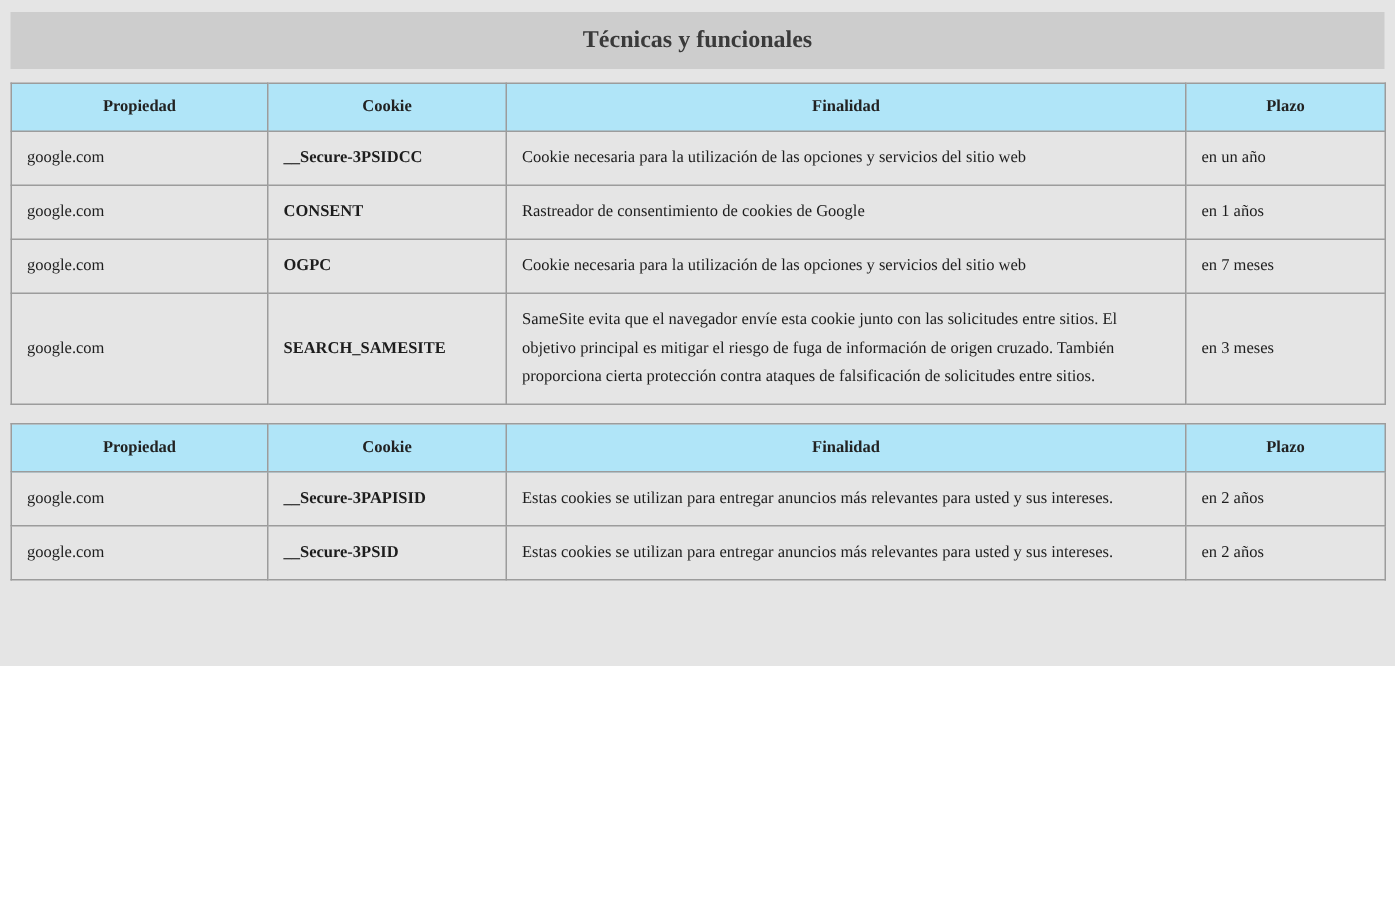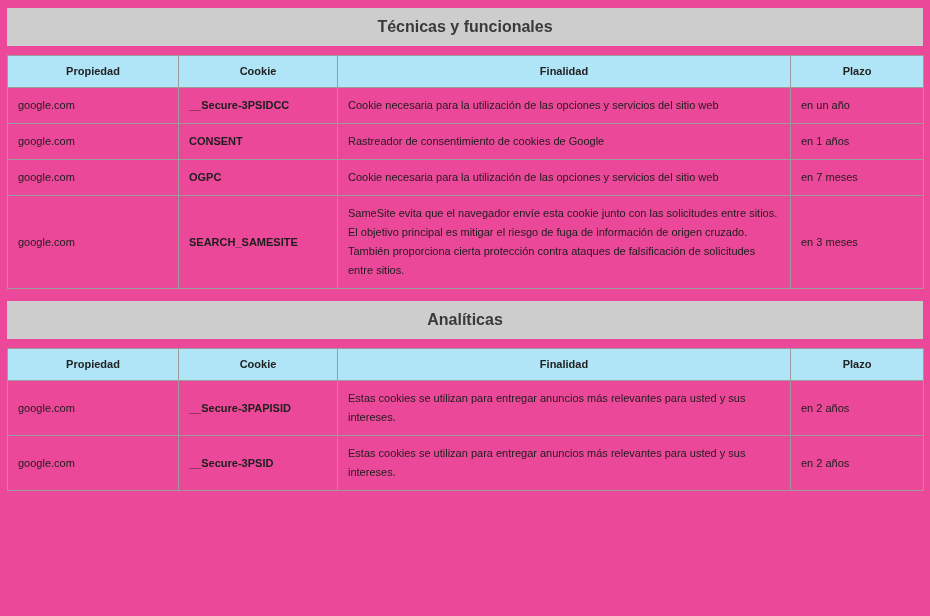--- a/index.html
+++ b/index.html
@@ -4,25 +4,26 @@
 <style>
   html, body {
     margin: 0;
     padding: 0;
     background: #ffffff;
     font-family: "Liberation Sans", sans-serif;
     color: #1d1d1d;
   }
   .page {
     width: 930px;
-    height: 616px;
+    height: 444px;
     box-sizing: border-box;
     padding: 8px 7px 4px 7px;
-    background: #ec4899;
+    background: #e5e5e5;
     overflow: hidden;
+    font-family: Liberation Serif, serif;
   }
   .section { margin-bottom: 12px; }
   .section-title {
     background: #cdcdcd;
     height: 38px;
     line-height: 38px;
     text-align: center;
     font-size: 16px;
     font-weight: bold;
     color: #3a3a3a;
@@ -103,21 +104,20 @@
           <td class="cell-prop">google.com</td>
           <td class="cell-cookie">SEARCH_SAMESITE</td>
           <td class="cell-fin">SameSite evita que el navegador envíe esta cookie junto con las solicitudes entre sitios. El objetivo principal es mitigar el riesgo de fuga de información de origen cruzado. También proporciona cierta protección contra ataques de falsificación de solicitudes entre sitios.</td>
           <td class="cell-plazo">en 3 meses</td>
         </tr>
       </tbody>
     </table>
   </div>
 
   <div class="section">
-    <div class="section-title">Analíticas</div>
     <table class="cookies">
       <colgroup>
         <col class="c-prop">
           <col class="c-cookie">
           <col class="c-fin">
           <col class="c-plazo">
       </colgroup>
       <thead>
         <tr>
           <th>Propiedad</th>

